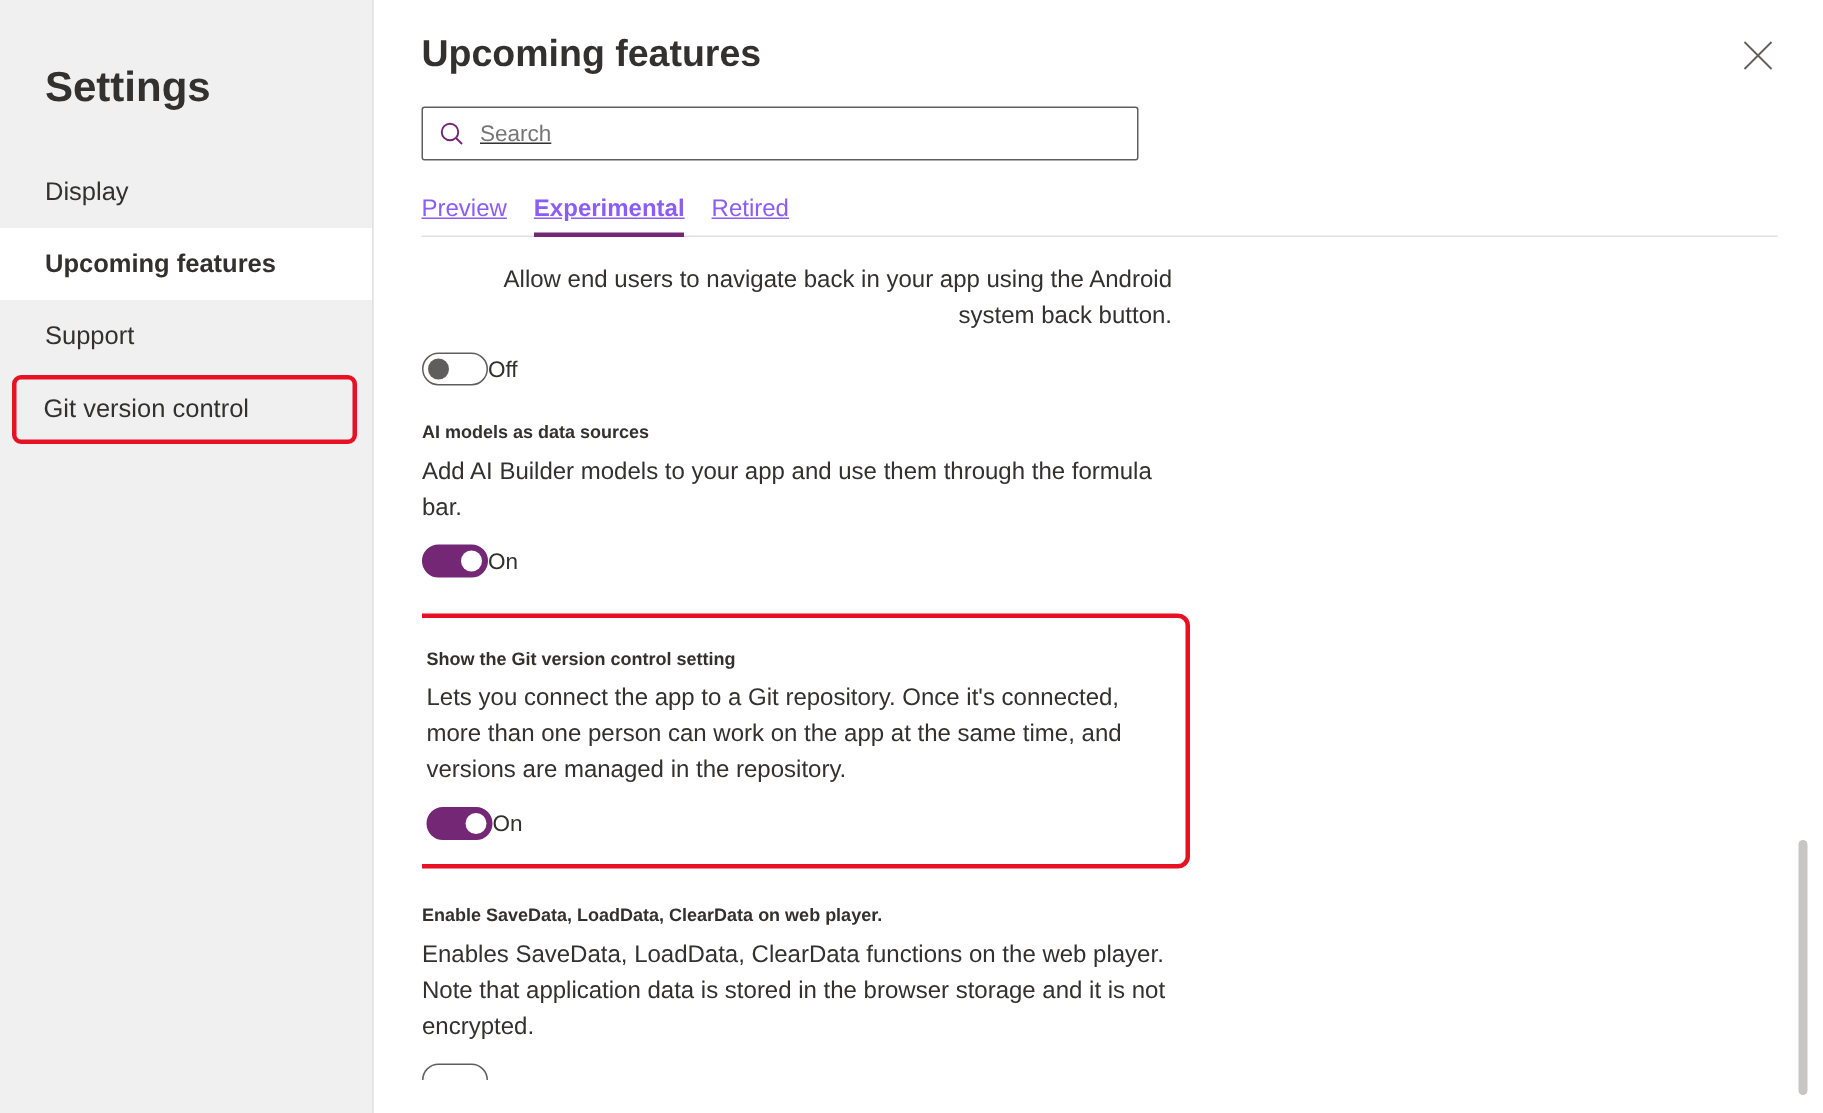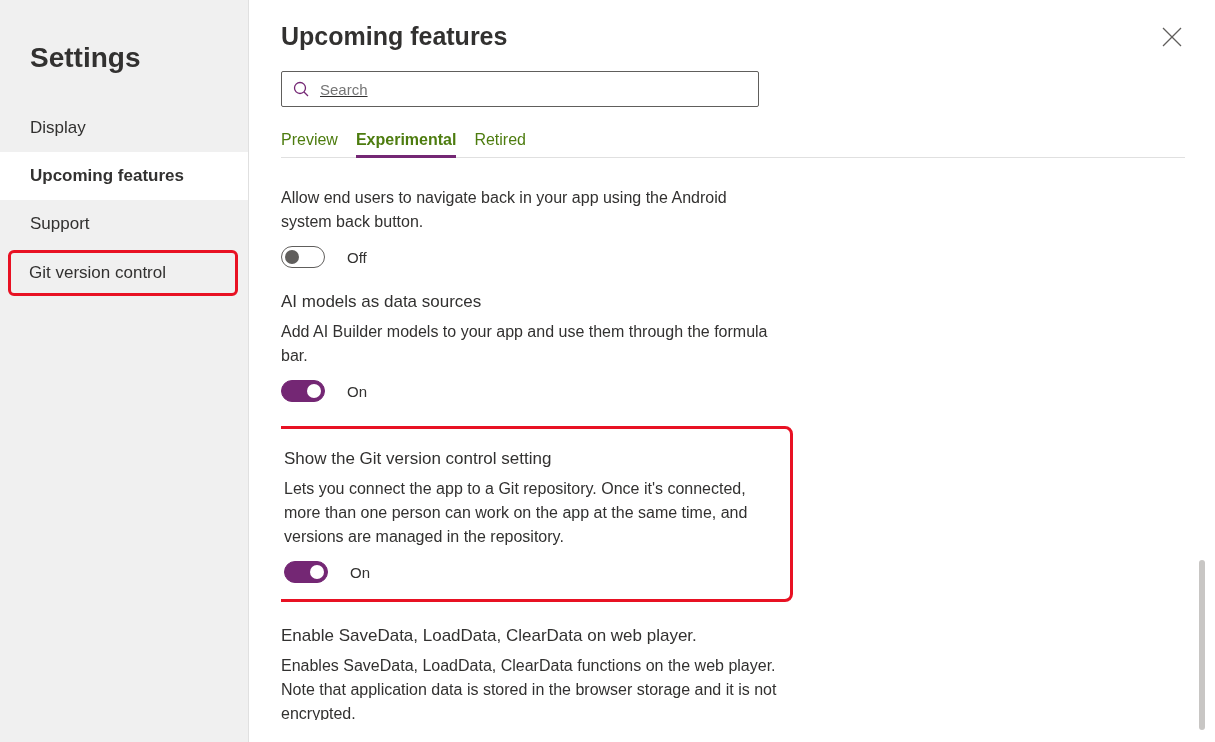--- a/index.html
+++ b/index.html
@@ -85,55 +85,56 @@
     .tabs {
       display: flex;
       gap: 18px;
       border-bottom: 1px solid #e0e0e0;
       margin-bottom: 12px;
     }
     .tab {
       padding: 6px 0 8px 0;
       font-size: 16px;
       cursor: pointer;
-      color: #4d7c0f;
+      color: #8b5cf6;
       position: relative;
+      text-decoration: underline;
     }
     .tab.active {
       font-weight: 600;
     }
     .tab.active::after {
       content: "";
       position: absolute;
       left: 0; right: 0; bottom: -1px;
       height: 3px;
       background: #742774;
     }
     .content-scroll {
       flex: 1;
       overflow-y: auto;
       padding-right: 20px;
     }
     .feature {
       margin-bottom: 24px;
       max-width: 500px;
     }
-    .feature.partial-top { margin-top: 16px; }
+    .feature.partial-top { margin-top: 5px; text-align: right; }
     .feature-title {
-      font-weight: 400;
-      font-size: 17px;
+      font-weight: 700;
+      font-size: 12px;
       margin-bottom: 8px;
     }
     .feature-desc {
       font-size: 16px;
       line-height: 1.5;
       margin-bottom: 12px;
       color: #323130;
     }
-    .toggle-row { display: flex; align-items: center; gap: 22px; }
+    .toggle-row { display: flex; align-items: center; gap: 0; }
     .toggle {
       width: 44px;
       height: 22px;
       border-radius: 11px;
       position: relative;
       cursor: pointer;
     }
     .toggle.off {
       background: #fff;
       border: 1px solid #605e5c;

